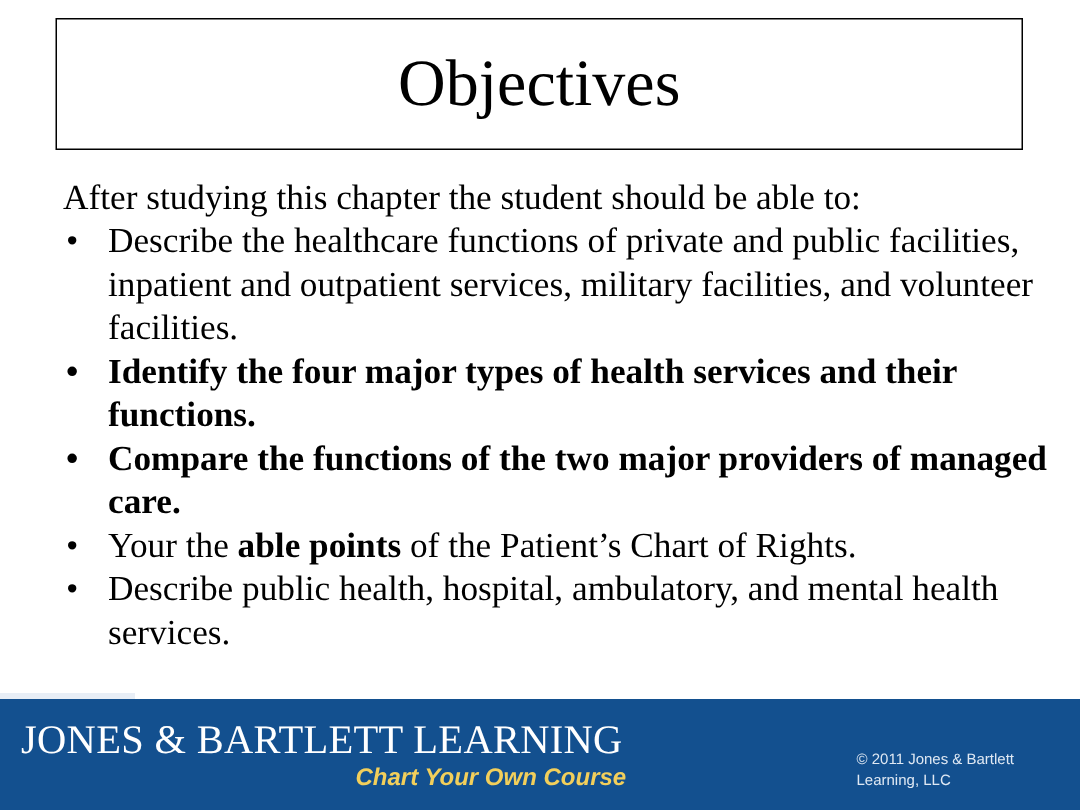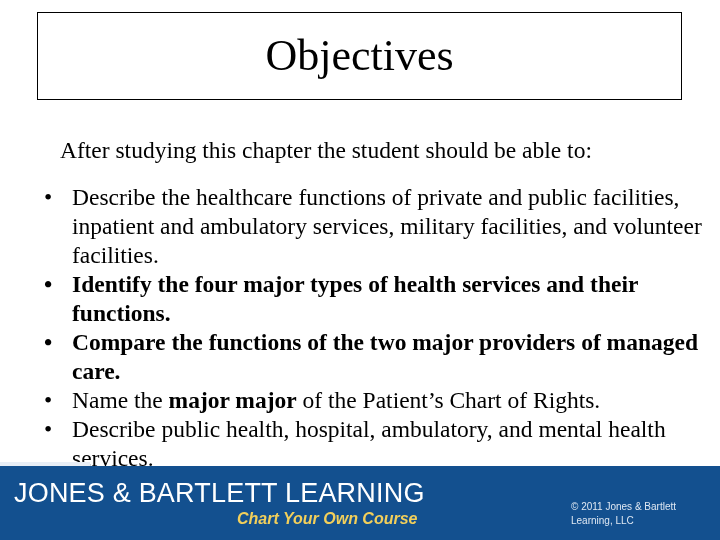--- a/index.html
+++ b/index.html
@@ -1,55 +1,55 @@
 <!DOCTYPE html>
 <html><head>
 <meta charset="utf-8">
 <style>
   html, body { margin:0; padding:0; }
   body { width:720px; height:540px; background:#ffffff; position:relative; overflow:hidden; font-family:"Liberation Serif", serif; color:#000; }
   .title-box { position:absolute; left:37px; top:12px; width:645px; height:88px; border:1.5px solid #000; display:flex; align-items:center; justify-content:center; box-sizing:border-box; }
   .title { font-size:44px; line-height:1; margin:0; font-weight:normal; }
   .content { position:absolute; left:42px; top:118px; width:670px; font-size:23.5px; line-height:29px; }
-  .intro { margin:18px; }
+  .intro { margin:0; }
   ul { list-style:none; margin:0; padding:0; }
   li { position:relative; padding-left:30px; margin:0; }
   li .bullet { position:absolute; left:2px; top:0; }
   .bold { font-weight:bold; }
   .footer { position:absolute; left:0; top:466px; width:720px; height:74px; background:#13508f; }
   .footer-strip { position:absolute; left:0; top:462px; width:90px; height:4px; background:#e8eef6; }
-  .brand { position:absolute; left:14px; top:12px; font-family:Liberation Sans, sans-serif; font-size:27px; color:#ffffff; letter-spacing:0.2px; font-weight:normal; }
+  .brand { position:absolute; left:14px; top:12px; font-family:Liberation Serif, serif; font-size:27px; color:#ffffff; letter-spacing:0.2px; font-weight:normal; }
   .tagline { position:absolute; left:237px; top:44px; font-family:"Liberation Sans", sans-serif; font-size:16px; font-weight:bold; font-style:italic; color:#f2cf5b; }
   .copyright { position:absolute; left:571px; top:34px; font-family:"Liberation Sans", sans-serif; font-size:10px; color:#dfe8f3; line-height:14px; }
 </style>
 </head>
 <body>
 
 <div class="title-box">
   <h1 class="title">Objectives</h1>
 </div>
 
 <div class="content">
   <p class="intro">After studying this chapter the student should be able to:</p>
   <ul>
     <li>
       <span class="bullet">•</span>
-      <span>Describe the healthcare functions of private and public facilities, inpatient and ambulatory services, military facilities, and volunteer facilities.</span>
+      <span>Describe the healthcare functions of private and public facilities, inpatient and outpatient services, military facilities, and volunteer facilities.</span>
     </li>
     <li class="bold">
       <span class="bullet">•</span>
       <span>Identify the four major types of health services and their functions.</span>
     </li>
     <li class="bold">
       <span class="bullet">•</span>
       <span>Compare the functions of the two major providers of managed care.</span>
     </li>
     <li>
       <span class="bullet">•</span>
-      <span>Name the </span><span class="bold">major major</span><span> of the Patient’s Chart of Rights.</span>
+      <span>Your the </span><span class="bold">able points</span><span> of the Patient’s Chart of Rights.</span>
     </li>
     <li>
       <span class="bullet">•</span>
       <span>Describe public health, hospital, ambulatory, and mental health services.</span>
     </li>
   </ul>
 </div>
 
 <div class="footer-strip"></div>
 <div class="footer">

